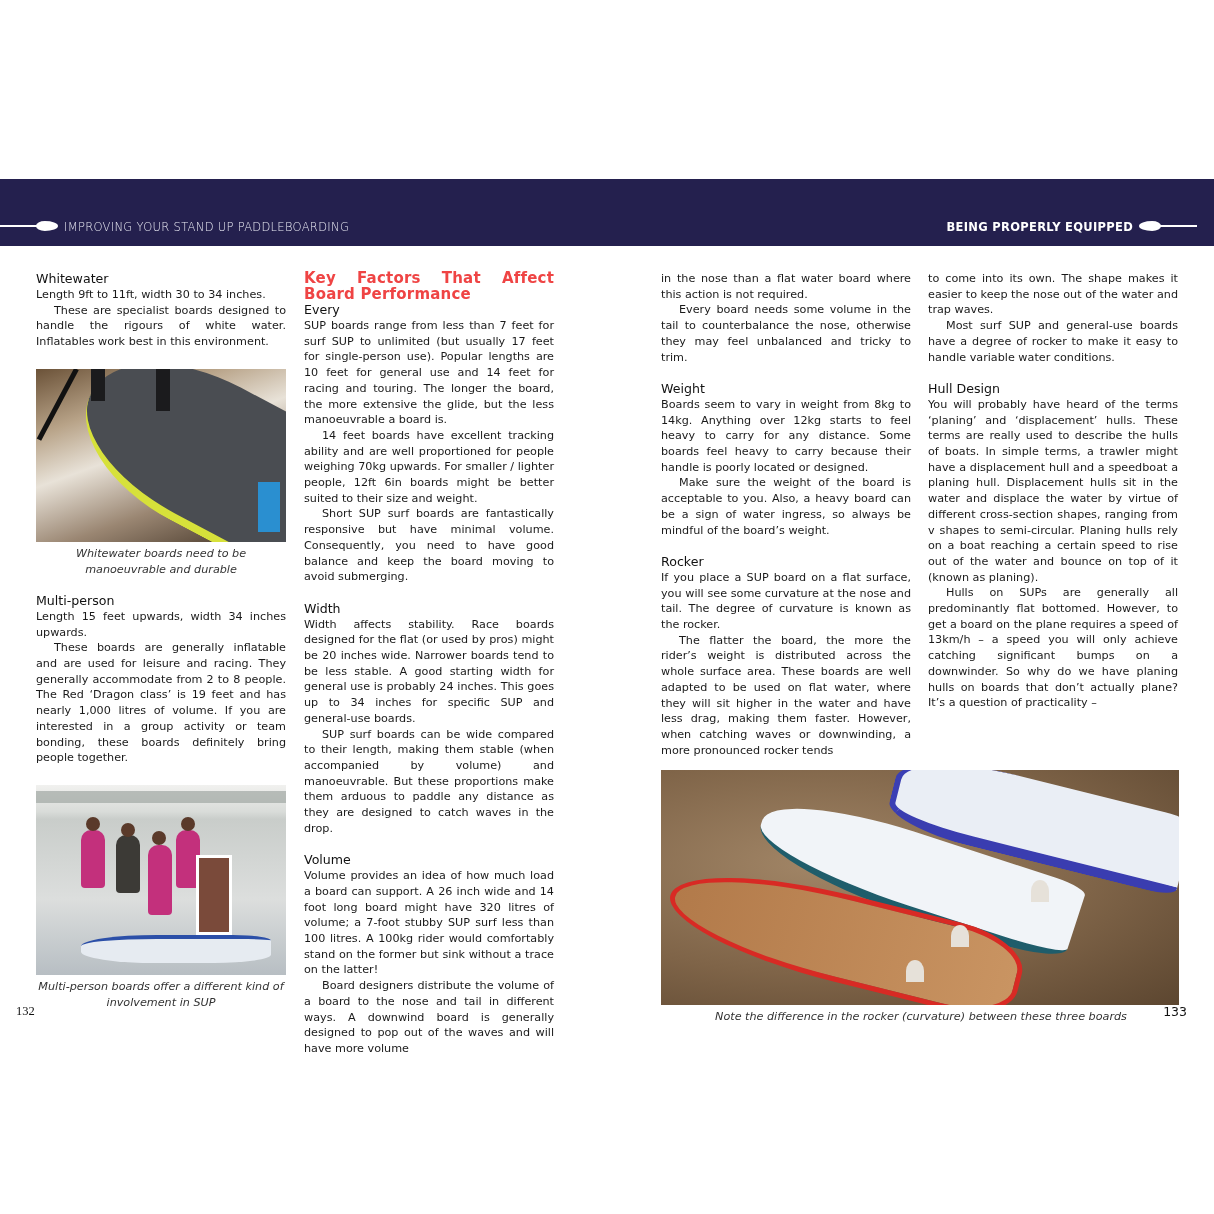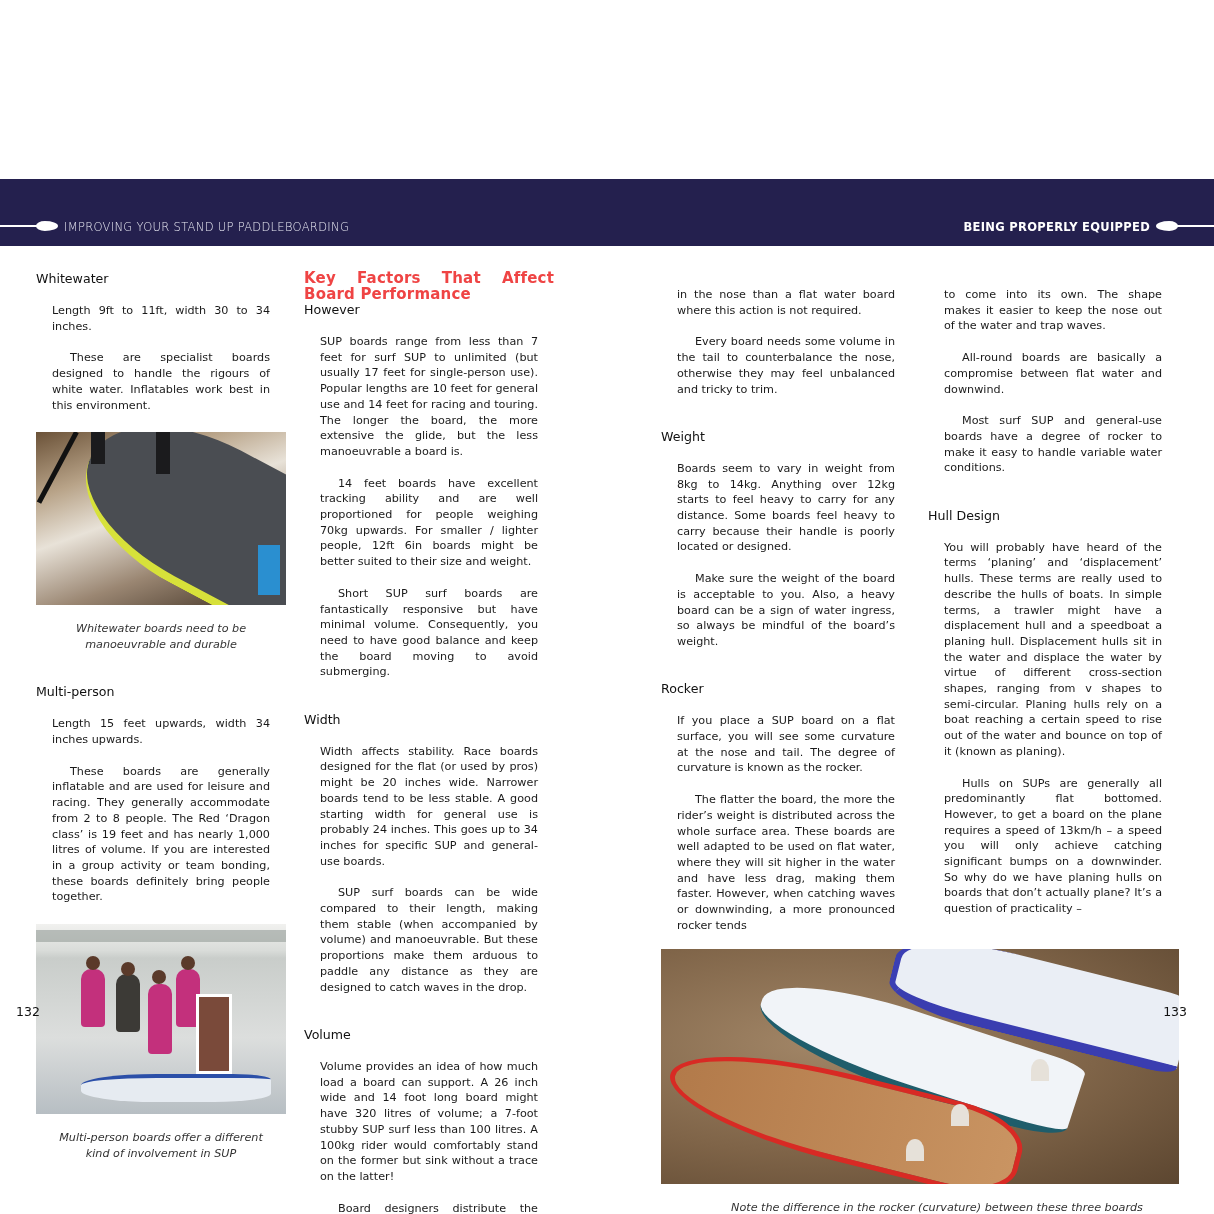--- a/index.html
+++ b/index.html
@@ -8,21 +8,21 @@
 
   .banner {
     position: absolute; left: 0; top: 179px; width: 1214px; height: 67px;
     background: #24204e;
   }
   .banner-left, .banner-right {
     position: absolute; top: 41px; display: flex; align-items: flex-start;
     color: #ffffff; font-size: 11.5px; letter-spacing: 0.3px; white-space: nowrap;
   }
   .banner-left { left: 0; font-weight: 300; color: #e8e8f2; }
-  .banner-right { right: 0; font-weight: bold; }
+  .banner-right { right: 17px; font-weight: bold; }
   .paddle { display: inline-block; position: relative; width: 60px; height: 12px; }
   .paddle .shaft { position: absolute; top: 5px; height: 2px; background: #fff; }
   .paddle .blade { position: absolute; top: 1px; width: 22px; height: 10px; background: #fff; border-radius: 50%; }
   .paddle.left .shaft { left: 0; width: 42px; }
   .paddle.left .blade { left: 36px; border-radius: 40% 60% 60% 40% / 50%; }
   .paddle.right .shaft { right: 0; width: 42px; }
   .paddle.right .blade { right: 36px; border-radius: 60% 40% 40% 60% / 50%; }
   .banner-left .label { margin-left: 4px; }
   .banner-right .label { margin-right: 4px; }
 
@@ -36,21 +36,21 @@
   .col4 { left: 928px; }
 
   .col h3 {
     font-size: 12.6px; font-weight: normal; line-height: 16px; color: #111;
     text-align: left;
   }
   .col h2 {
     font-size: 15px; font-weight: bold; line-height: 15.5px; color: #ef4444;
     text-align: justify; text-align-last: left; letter-spacing: 0.2px;
   }
-  .col p { margin: 16px; }
+  .col p { margin: 0; }
   .col p.indent { text-indent: 18px; }
   .gap { height: 15.7px; }
 
   .caption { font-style: italic; color: #333; font-size: 11.2px; line-height: 15.7px; text-align: center; }
 
   .photo { position: relative; overflow: hidden; margin: 4px 0 4px 0; }
 
   
   .photo-ww { width: 250px; height: 173px; margin-top: 19px;
     background: linear-gradient(160deg, #6b5238 0%, #b8a388 25%, #e8e2d8 45%, #9a8672 70%, #3d2f22 100%); }
@@ -77,21 +77,21 @@
     background: radial-gradient(ellipse at 30% 40%, #a18566 0%, #7f6448 55%, #5c4630 100%); }
   .rk-b1 { position: absolute; left: 228px; top: 12px; width: 300px; height: 80px; background: #eaeef5;
     border-left: 6px solid #3b3fb4; border-bottom: 10px solid #3a3db0; border-radius: 40% 10% 10% 30%; transform: rotate(14deg); }
   .rk-b2 { position: absolute; left: 92px; top: 65px; width: 330px; height: 80px; background: #f1f4f8;
     border-bottom: 8px solid #1f5d6b; border-radius: 45% 10% 20% 50%; transform: rotate(18deg); }
   .rk-b3 { position: absolute; left: 4px; top: 125px; width: 360px; height: 88px;
     background: linear-gradient(90deg, #b27a4a, #c99462); border: 5px solid #d82a24; border-radius: 50% 20% 20% 50% / 50% 40% 40% 50%; transform: rotate(14deg); }
   .rk-fin { position: absolute; width: 18px; height: 22px; background: #e6e1d9; border-radius: 60% 60% 0 0; }
 
   .page-num { position: absolute; top: 1004px; font-size: 12.5px; color: #111; }
-  .pn-left { left: 16px; }
+  .pn-left { left: 16px; font-family: Liberation Serif, serif; }
   .pn-right { right: 27px; margin-left: 27px; }
 </style>
 </head>
 <body>
 
 <div class="banner">
   <div class="banner-left">
     <span class="paddle left">
         <span class="shaft"></span>
         <span class="blade"></span>
@@ -137,21 +137,21 @@
     <div class="mp-person" style="left:140px;top:45px;"></div>
     <div class="mp-head" style="left:145px;top:32px;"></div>
     <div class="mp-tiki"></div>
     <div class="mp-board"></div>
   </div>
   <p class="caption">Multi-person boards offer a different kind of involvement in SUP</p>
 </div>
 
 <div class="col col2">
   <h2>Key Factors That Affect Board Performance</h2>
-  <h3>However</h3>
+  <h3>Every</h3>
   <p>SUP boards range from less than 7 feet for surf SUP to unlimited (but usually 17 feet for single-person use). Popular lengths are 10 feet for general use and 14 feet for racing and touring. The longer the board, the more extensive the glide, but the less manoeuvrable a board is.</p>
   <p class="indent">14 feet boards have excellent tracking ability and are well proportioned for people weighing  70kg upwards. For smaller / lighter people, 12ft 6in boards might be better suited to their size and weight.</p>
   <p class="indent">Short SUP surf boards are fantastically responsive but have minimal volume. Consequently, you need to have good balance and keep the board moving to avoid submerging.</p>
   <div class="gap"></div>
   <h3>Width</h3>
   <p>Width affects stability. Race boards designed for the flat (or used by pros) might be 20 inches wide. Narrower boards tend to be less stable. A good starting width for general use is probably 24 inches. This goes up to 34 inches for specific SUP and general-use boards.</p>
   <p class="indent">SUP surf boards can be wide compared to their length, making them stable (when accompanied by volume) and manoeuvrable. But these proportions make them arduous to paddle any distance as they are designed to catch waves in the drop.</p>
   <div class="gap"></div>
   <h3>Volume</h3>
   <p>Volume provides an idea of how much load a board can support. A 26 inch wide and 14 foot long board might have 320 litres of volume; a 7-foot stubby SUP surf less than 100 litres. A 100kg rider would comfortably stand on the former but sink without a trace on the latter!</p>
@@ -176,21 +176,20 @@
     <div class="rk-b3"></div>
     <div class="rk-fin" style="left:290px;top:155px;"></div>
     <div class="rk-fin" style="left:245px;top:190px;"></div>
     <div class="rk-fin" style="left:370px;top:110px;"></div>
   </div>
   <p class="caption" style="width:520px;">Note the difference in the rocker (curvature) between these three boards</p>
 </div>
 
 <div class="col col4">
   <p>to come into its own. The shape makes it easier to keep the nose out of the water and trap waves.</p>
-  <p class="indent">All-round boards are basically a compromise between flat water and downwind.</p>
   <p class="indent">Most surf SUP and general-use boards have a degree of rocker to make it easy to handle variable water conditions.</p>
   <div class="gap"></div>
   <h3>Hull Design</h3>
   <p>You will probably have heard of the terms ‘planing’ and ‘displacement’ hulls. These terms are really used to describe the hulls of boats. In simple terms, a trawler might have a displacement hull and a speedboat a planing hull. Displacement hulls sit in the water and displace the water by virtue of different cross-section shapes, ranging from v shapes to semi-circular. Planing hulls rely on a boat reaching a certain speed to rise out of the water and bounce on top of it (known as planing).</p>
   <p class="indent">Hulls on SUPs are generally all predominantly flat bottomed. However, to get a board on the plane requires a speed of 13km/h – a speed you will only achieve catching significant bumps on a downwinder. So why do we have planing hulls on boards that don’t actually plane? It’s a question of practicality –</p>
 </div>
 
 <div class="page-num pn-left">132</div>
 <div class="page-num pn-right">133</div>
 

